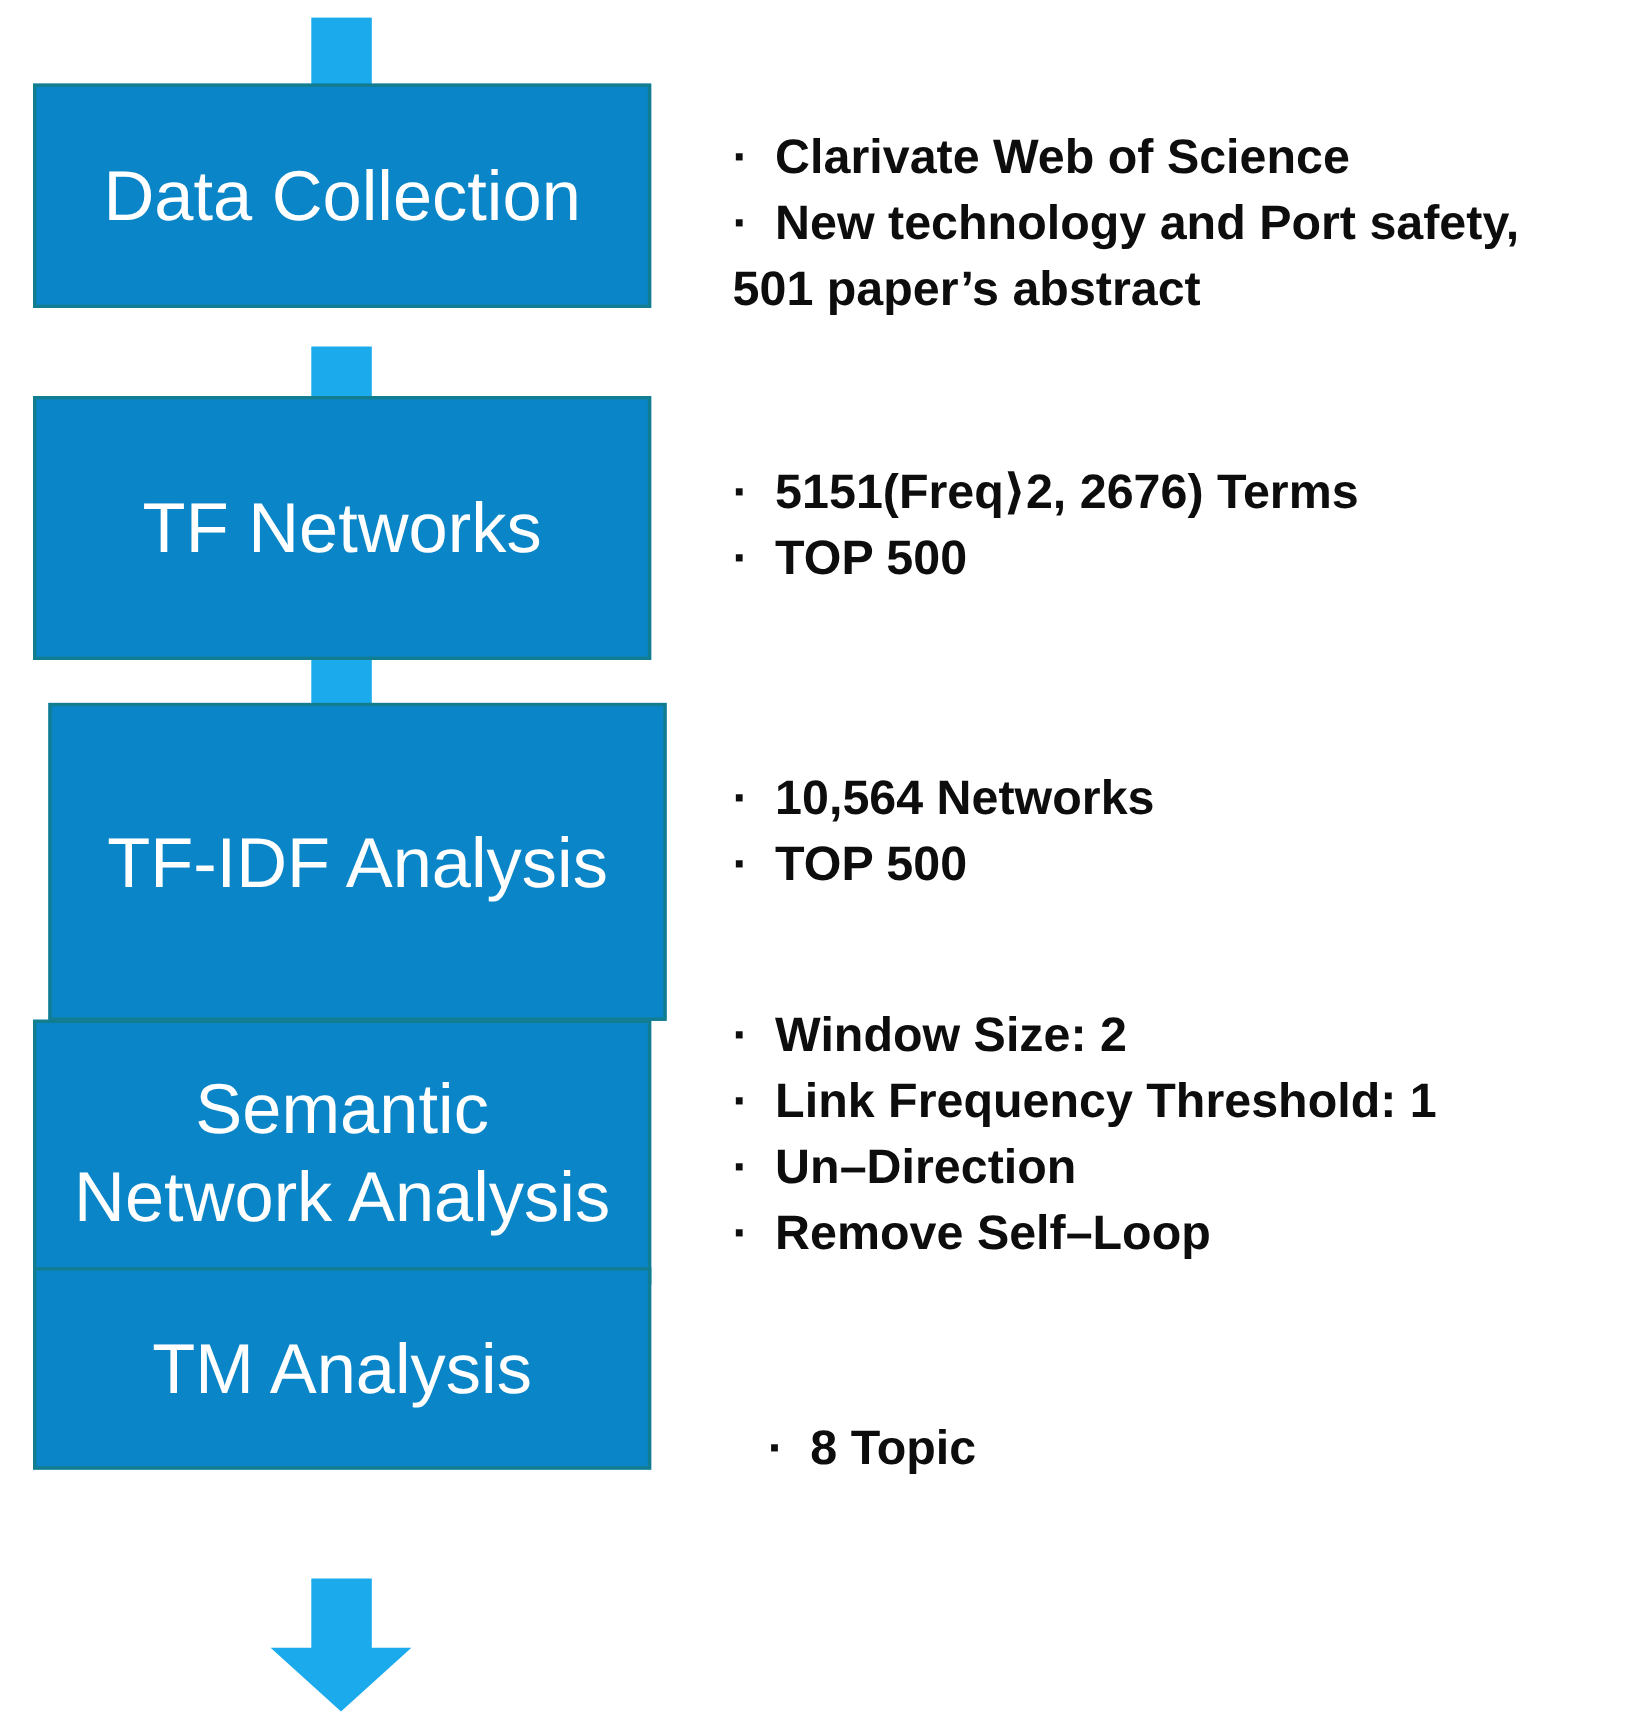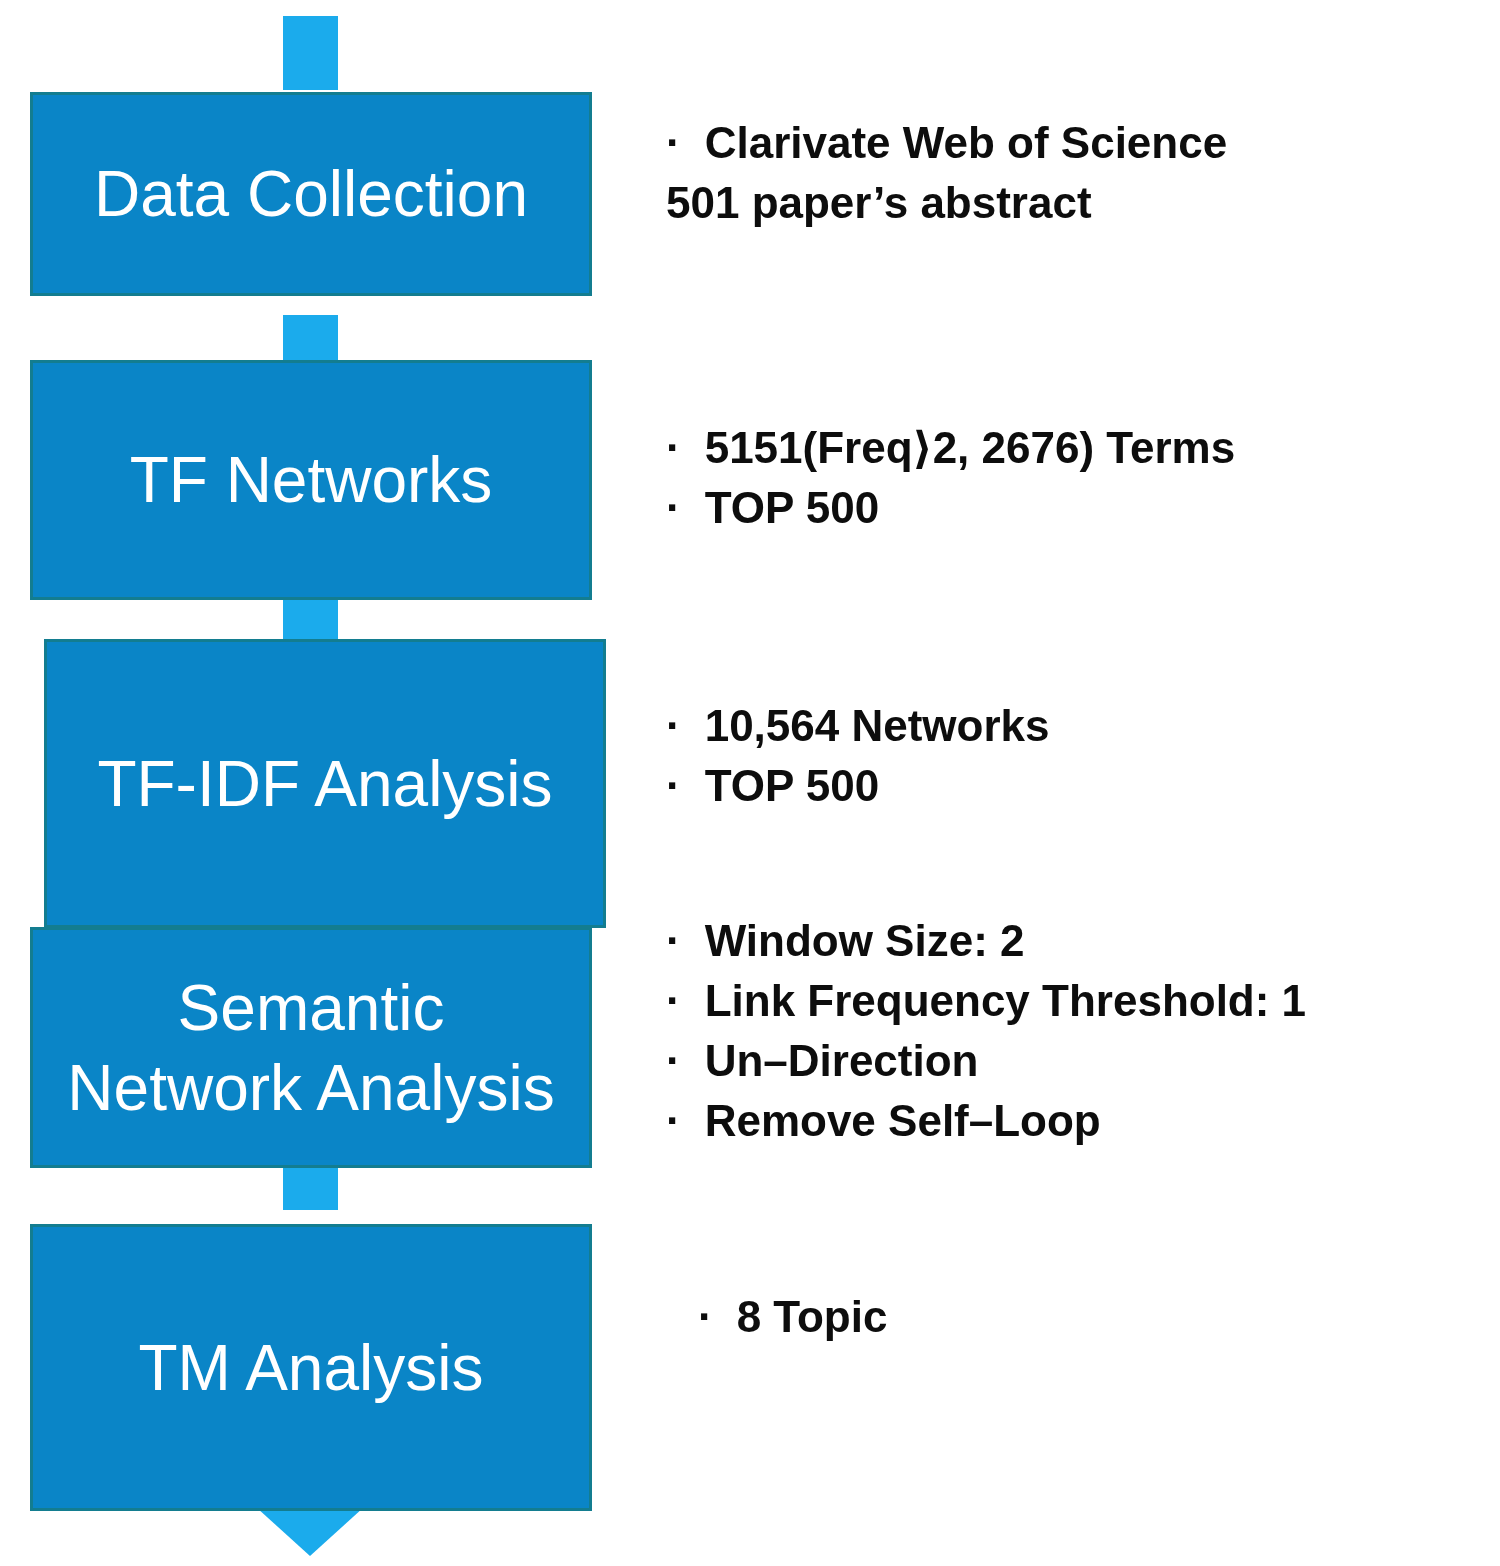--- a/index.html
+++ b/index.html
@@ -73,43 +73,44 @@
 <div class="canvas">
 
   <div class="connector" style="top:16px;height:74px;"></div>
   <div class="connector" style="top:315px;height:55px;"></div>
   <div class="connector" style="top:592px;height:56px;"></div>
   <div class="connector" style="top:872px;height:53px;"></div>
   <div class="connector" style="top:1150px;height:60px;"></div>
   <div class="connector" style="top:1435px;height:64px;"></div>
   <div class="arrow-head"></div>
 
-  <div class="step-box" style="top:92px;height:204px;">
+  <div class="step-box" style="top:76px;height:204px;">
     <div class="step-label">Data Collection</div>
   </div>
 
   <div class="step-box" style="top:360px;height:240px;">
     <div class="step-label">TF Networks</div>
   </div>
 
   <div class="step-box" style="top:639px;height:289px;margin-left:14px;">
     <div class="step-label">TF-IDF Analysis</div>
   </div>
 
   <div class="step-box" style="top:927px;height:241px;">
     <div class="step-label">Semantic</div>
     <div class="step-label">Network Analysis</div>
   </div>
 
-  <div class="step-box" style="top:1224px;height:287px;">
+  <div class="step-box" style="top:1152px;height:184px;">
     <div class="step-label">TM Analysis</div>
   </div>
 
   <div class="notes" style="top:113px;">
     <div class="note-line"><span class="bullet">·</span><span>Clarivate Web of Science</span></div>
+    <div class="note-line"><span class="bullet">·</span><span>New technology and Port safety,</span></div>
     <div class="note-line"><span>501 paper’s abstract</span></div>
   </div>
 
   <div class="notes" style="top:418px;">
     <div class="note-line"><span class="bullet">·</span><span>5151(Freq⟩2, 2676) Terms</span></div>
     <div class="note-line"><span class="bullet">·</span><span>TOP 500</span></div>
   </div>
 
   <div class="notes" style="top:696px;">
     <div class="note-line"><span class="bullet">·</span><span>10,564 Networks</span></div>

